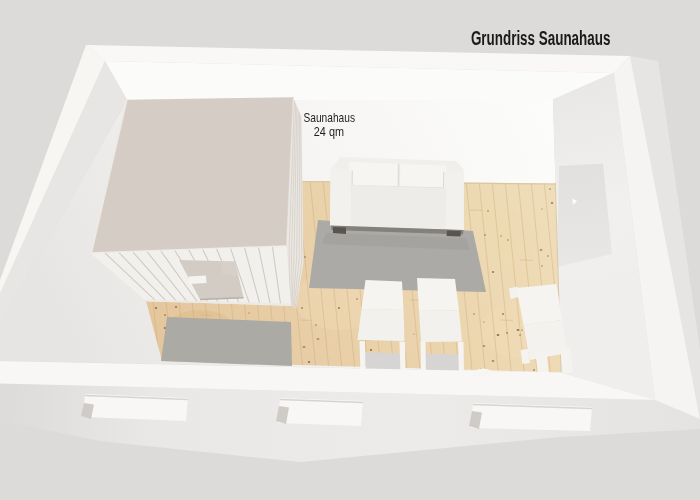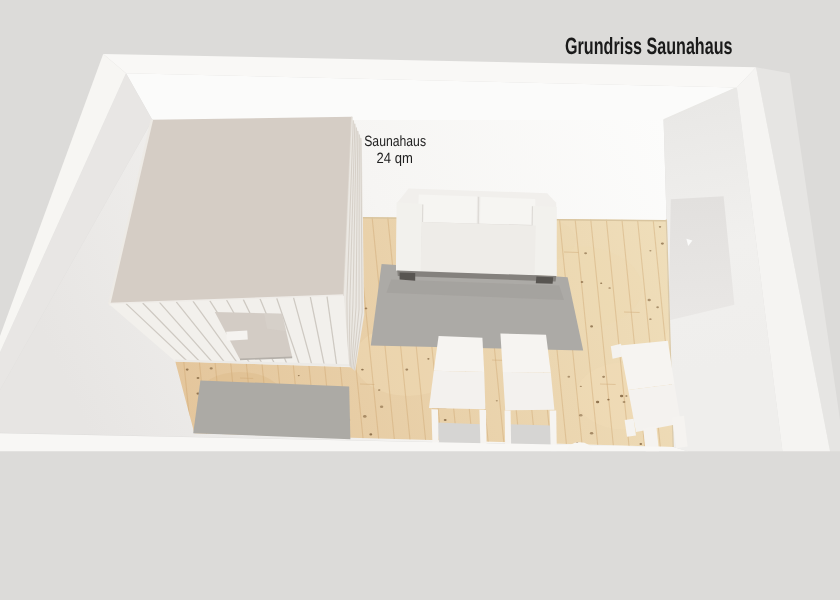--- a/index.html
+++ b/index.html
@@ -1,15 +1,15 @@
 <!DOCTYPE html>
 <html><head><meta charset="utf-8"><title>Grundriss Saunahaus</title>
 <style>
 html,body{margin:0;padding:0;background:#dcdbd9;font-family:"Liberation Sans",sans-serif;}
-#stage{position:relative;width:700px;height:376px;overflow:hidden;}
+#stage{position:relative;width:700px;height:500px;overflow:hidden;}
 </style></head>
 <body>
 <div id="stage">
 <svg width="700" height="500" viewBox="0 0 700 500">
 <defs>
 <linearGradient id="gfloor" x1="553" y1="100" x2="60" y2="330" gradientUnits="userSpaceOnUse">
 <stop offset="0" stop-color="#fcfcfb"></stop>
           <stop offset="0.45" stop-color="#f6f5f3"></stop>
           <stop offset="1" stop-color="#e7e5e3"></stop>
 </linearGradient>

